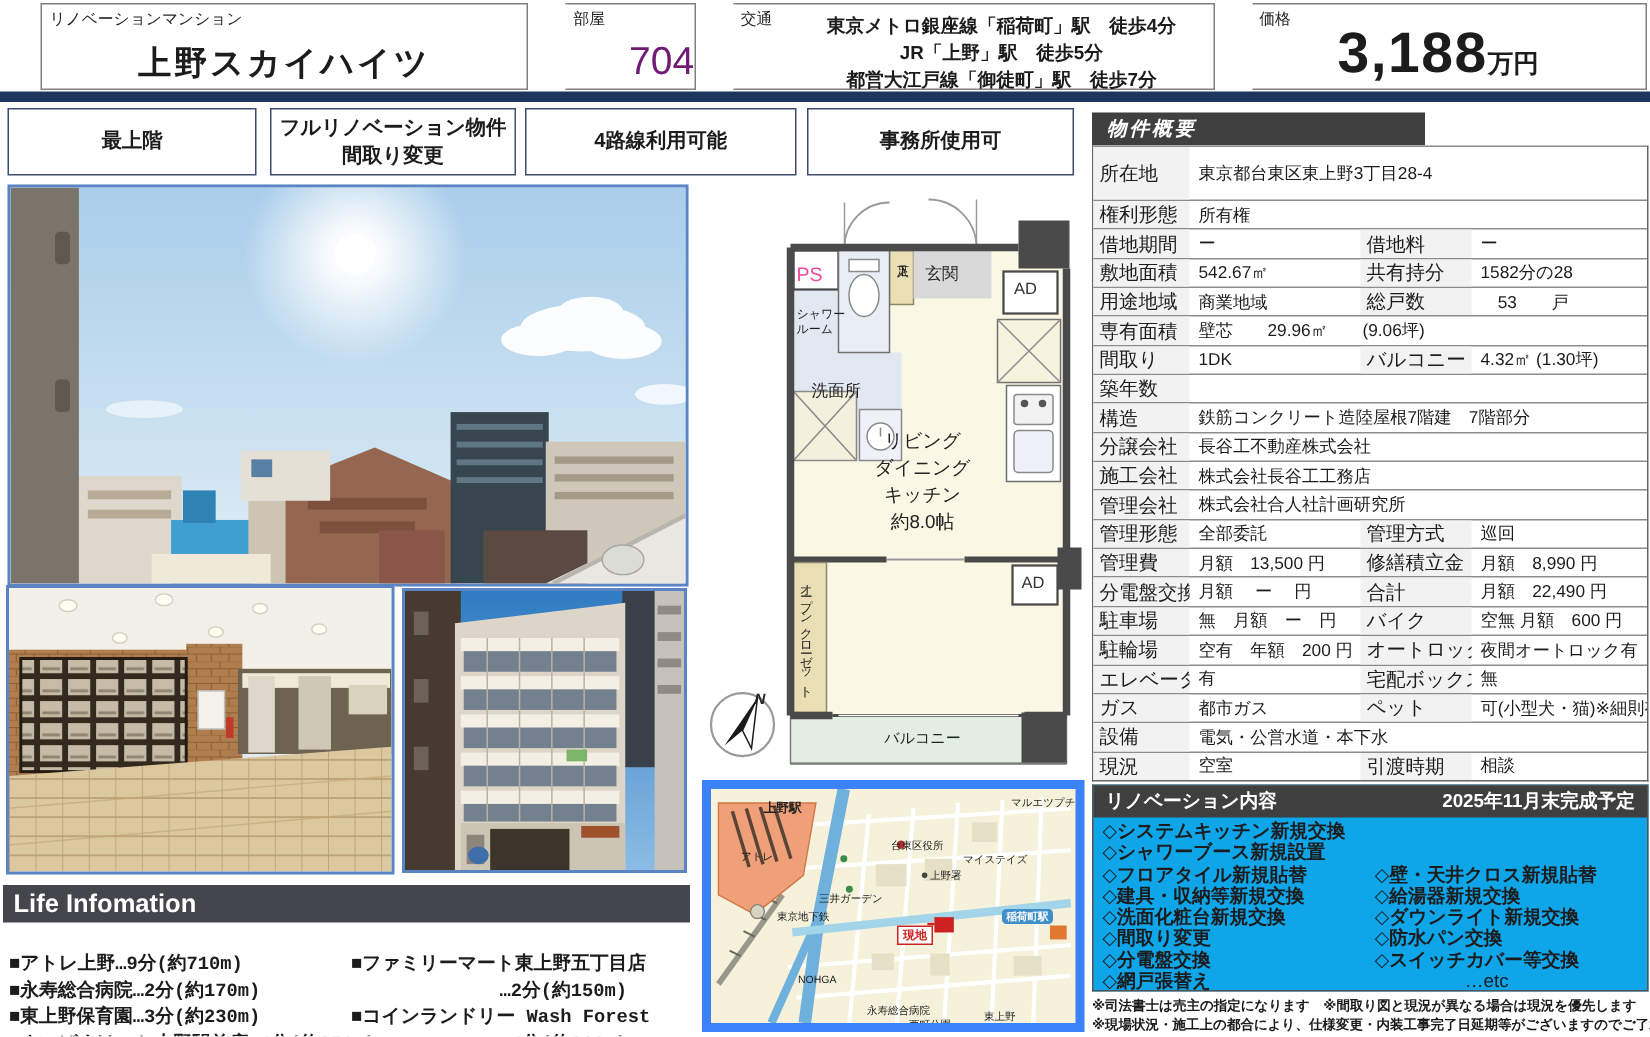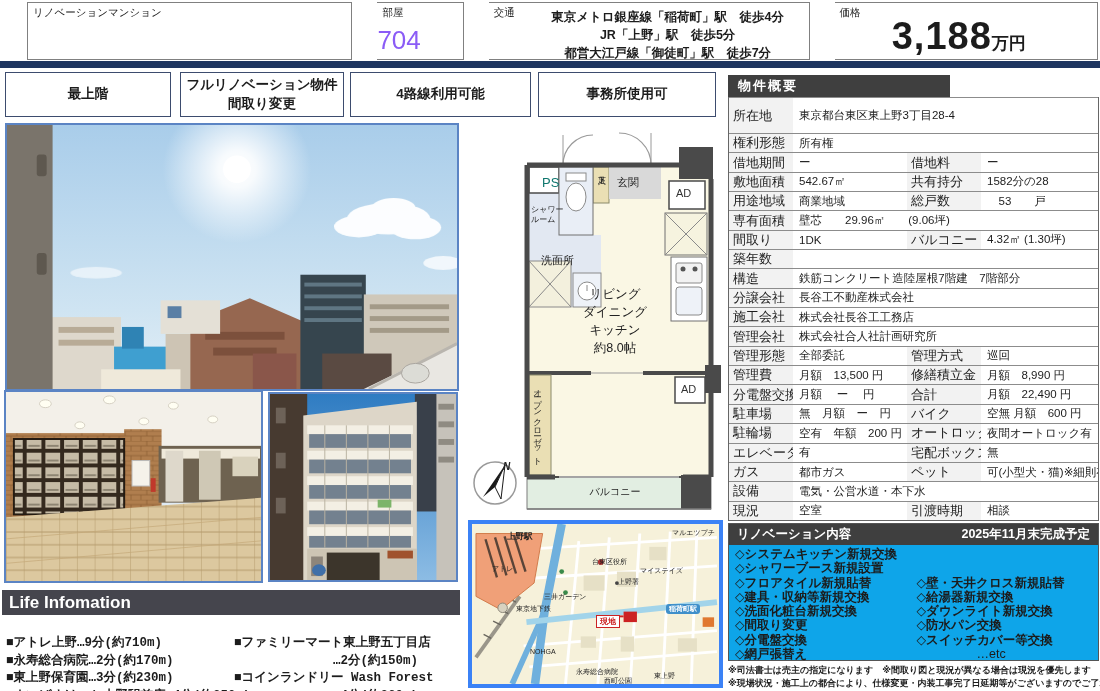--- a/index.html
+++ b/index.html
@@ -7,21 +7,21 @@
 body { font-family:"Liberation Sans","DejaVu Sans",sans-serif; background:#ffffff; color:#1c1c1c; }
 .page { position:relative; width:1100px; height:691px; background:#fff; overflow:hidden; }
 
 
 .hdr { position:absolute; left:2px; top:2px; width:1096px; height:58px; display:flex; }
 .hcell { position:relative; border:1px solid #808080; border-left:none; background:#fff;margin-left:25px; }
 .hcell.first { border-left:1px solid #808080; }
 .hlabel { position:absolute; left:5px; top:3px; font-size:10.5px; color:#222; }
 .cell-name { width:358px; } .cell-room { width:95px; } .cell-transit { width:353px; } .cell-price { width:290px; }
 .prop-name { position:absolute; left:0; right:0; top:24px; text-align:center; font-size:22px; font-weight:bold; letter-spacing:2px; }
-.room-num { position:absolute; left:0; right:0; top:22px; text-align:left; font-size:26px; color:#8b5cf6; }
+.room-num { position:absolute; left:0; right:0; top:22px; text-align:right; font-size:26px; color:#701a75; }
 .transit-lines { position:absolute; left:42px; right:4px; top:5px; text-align:center; }
 .transit-line { font-size:12.5px; font-weight:bold; line-height:1.45; }
 .price-wrap { position:absolute; left:0; right:14px; top:12px; text-align:center; }
 .price-num { font-size:38px; font-weight:bold; letter-spacing:1px; }
 .price-unit { font-size:17px; font-weight:bold; }
 .navy-bar { position:absolute; left:0; top:61px; width:1100px; height:7px; background:#1e3560; }
 
 
 .badge { position:absolute; top:72px; height:45px; border:1px solid #3d4c6e; background:#fff; display:flex; flex-direction:column; align-items:center; justify-content:center; }
 .badge .bline { font-size:13.5px; font-weight:bold; line-height:1.35; text-align:center; }
@@ -32,55 +32,55 @@
 .photo { position:absolute; border:2px solid #5b84c4; background:#dfeaf3; }
 .photo-main { left:5px; top:123px; width:454px; height:268px; }
 .photo-lobby { left:4px; top:390px; width:259px; height:193px; }
 .photo-bldg { left:268px; top:392px; width:190px; height:190px; }
 .photo svg { display:block; width:100%; height:100%; }
 
 
 .floorplan { position:absolute; left:465px; top:125px; width:260px; height:392px; background:#fff; }
 .floorplan svg { position:absolute; left:0; top:0; width:100%; height:100%; }
 .fp-label { position:absolute; white-space:pre-line; color:#222; }
-.fp-ps { left:66px; top:50px; font-size:13px; color:#0f766e;margin-left:11px; }
+.fp-ps { left:66px; top:50px; font-size:13px; color:#ec4899; }
 .fp-shower { left:66px; top:80px; font-size:8px; line-height:1.3; }
 .fp-shoe { left:130px; top:45px; font-size:8px; writing-mode:vertical-rl; text-orientation:upright; letter-spacing:0; }
 .fp-entrance { left:152px; top:50px; font-size:11px; }
 .fp-ad-top { left:211px; top:62px; font-size:11px; color:#333; }
 .fp-wash { left:76px; top:128px; font-size:11px; }
 .fp-ldk { left:95px; top:160px; width:110px; text-align:center; font-size:12.5px; line-height:1.45; }
 .fp-closet { left:67px; top:258px; font-size:8.5px; writing-mode:vertical-rl; text-orientation:upright; }
 .fp-bed { left:100px; top:272px; width:115px; text-align:center; font-size:13px; line-height:1.5; }
 .fp-ad-mid { left:216px; top:258px; font-size:11px; color:#333; }
 .fp-balcony { left:95px; top:360px; width:110px; text-align:center; font-size:10px; }
 .fp-n { left:38px; top:336px; font-size:10px; font-style:italic; font-weight:bold; }
 
 
-.map { position:absolute; left:468px; top:520px; width:255px; height:168px; border:4px solid #3b82f6; background:#f7f2dc; overflow:hidden; }
+.map { position:absolute; left:468px; top:520px; width:255px; height:168px; border:6px solid #3b82f6; background:#f7f2dc; overflow:hidden; }
 .map svg { position:absolute; left:0; top:0; width:100%; height:100%; }
 .map-label { position:absolute; font-size:7px; color:#222; white-space:nowrap; }
 .ml-ueno { left:35px; top:7px; font-size:8.5px; font-weight:bold; }
 .ml-atre { left:20px; top:40px; }
 .ml-subway { left:44px; top:80px; }
 .ml-mitsui { left:72px; top:68px; }
 .ml-taito { left:120px; top:33px; }
 .ml-police { left:146px; top:53px; }
 .ml-mystays { left:168px; top:42px; }
 .ml-maruetsu { left:200px; top:4px; }
 .ml-inaricho { left:194px; top:80px; background:#3f8fca; color:#fff; padding:0 3px; border-radius:3px; font-weight:bold; }
 .ml-genchi { left:124px; top:91px; border:1.5px solid #cc2222; background:#fff; color:#cc2222; font-weight:bold; font-size:8px; padding:0 3px; }
 .ml-nohga { left:58px; top:124px; }
 .ml-eiju { left:104px; top:143px; }
 .ml-nishimachi { left:132px; top:152px; }
 .ml-higashiueno { left:182px; top:147px; }
 
 
 .ov-panel { position:absolute; left:728px; top:70px; width:371px; }
-.ov-title { margin-top:5px; width:222px; height:22px; background:#3f3f3f; color:#fff; font-size:13px; font-weight:bold; line-height:22px; padding-left:10px; letter-spacing:2px; }
+.ov-title { margin-top:5px; width:222px; height:22px; background:#3f3f3f; color:#fff; font-size:13px; font-weight:bold; line-height:22px; padding-left:10px; letter-spacing:2px;font-style:italic; }
 .ov-table { border:1px solid #666; border-top:none; }
 .t-row { display:flex; height:19.35px; border-top:1px solid #8c8c8c; background:#fff; }
 .t-row.tall { height:36px; }
 .t-label { width:64px; background:#f2f2f2; font-size:13px; display:flex; align-items:center; padding-left:4px; flex:none; white-space:nowrap; overflow:hidden; }
 .t-label.l2 { width:74px; }
 .t-value { font-size:11.5px; display:flex; align-items:center; padding-left:6px; white-space:pre; overflow:hidden; width:114px; flex:none; }
 .t-value.wide { width:305px; }
 .t-value.v2 { width:117px; }
 
 
@@ -106,20 +106,21 @@
 .life-item.cont { text-align:right; padding-right:42px; }
 </style>
 </head>
 <body>
 
 <div class="page">
 
   <div class="hdr">
     <div class="hcell first cell-name">
       <div class="hlabel">リノベーションマンション</div>
+      <div class="prop-name">上野スカイハイツ</div>
     </div>
     <div class="hcell cell-room">
       <div class="hlabel">部屋</div>
       <div class="room-num">704</div>
     </div>
     <div class="hcell cell-transit">
       <div class="hlabel">交通</div>
       <div class="transit-lines">
           <div class="transit-line">東京メトロ銀座線「稲荷町」駅　徒歩4分</div>
           <div class="transit-line">JR「上野」駅　徒歩5分</div>

